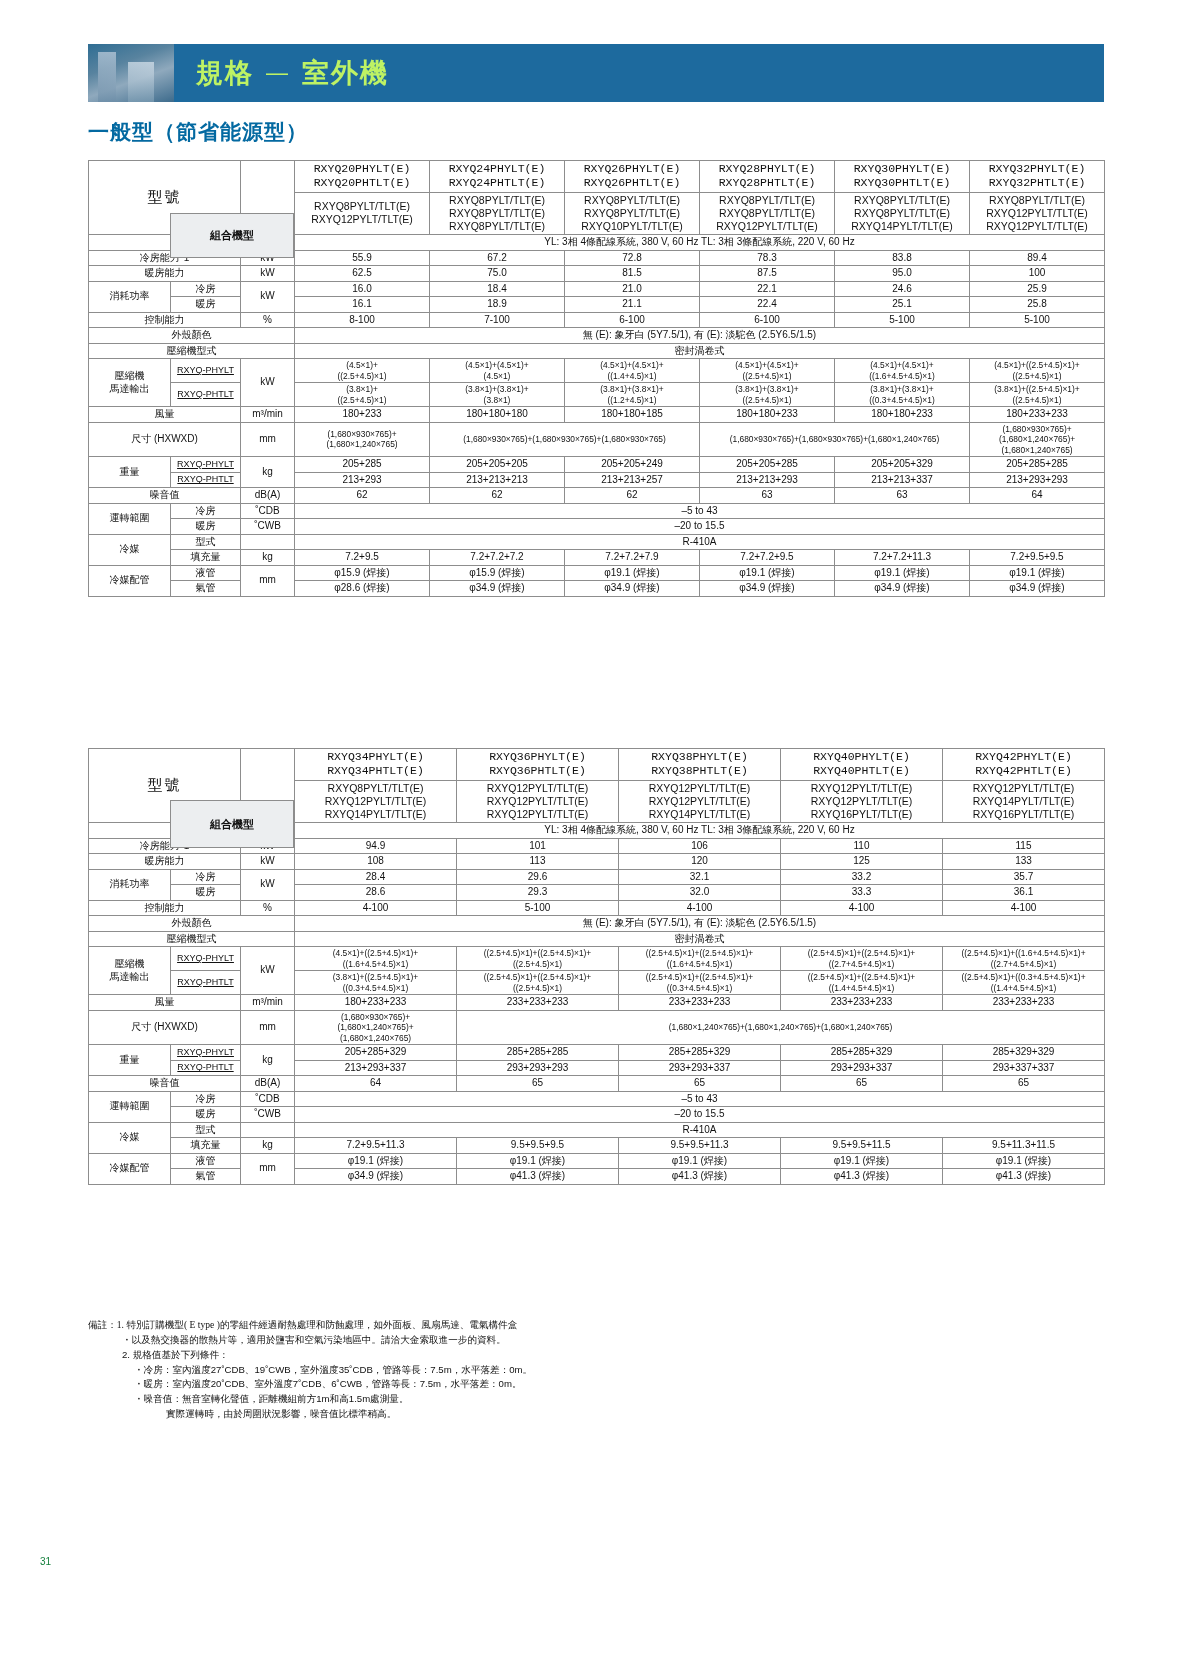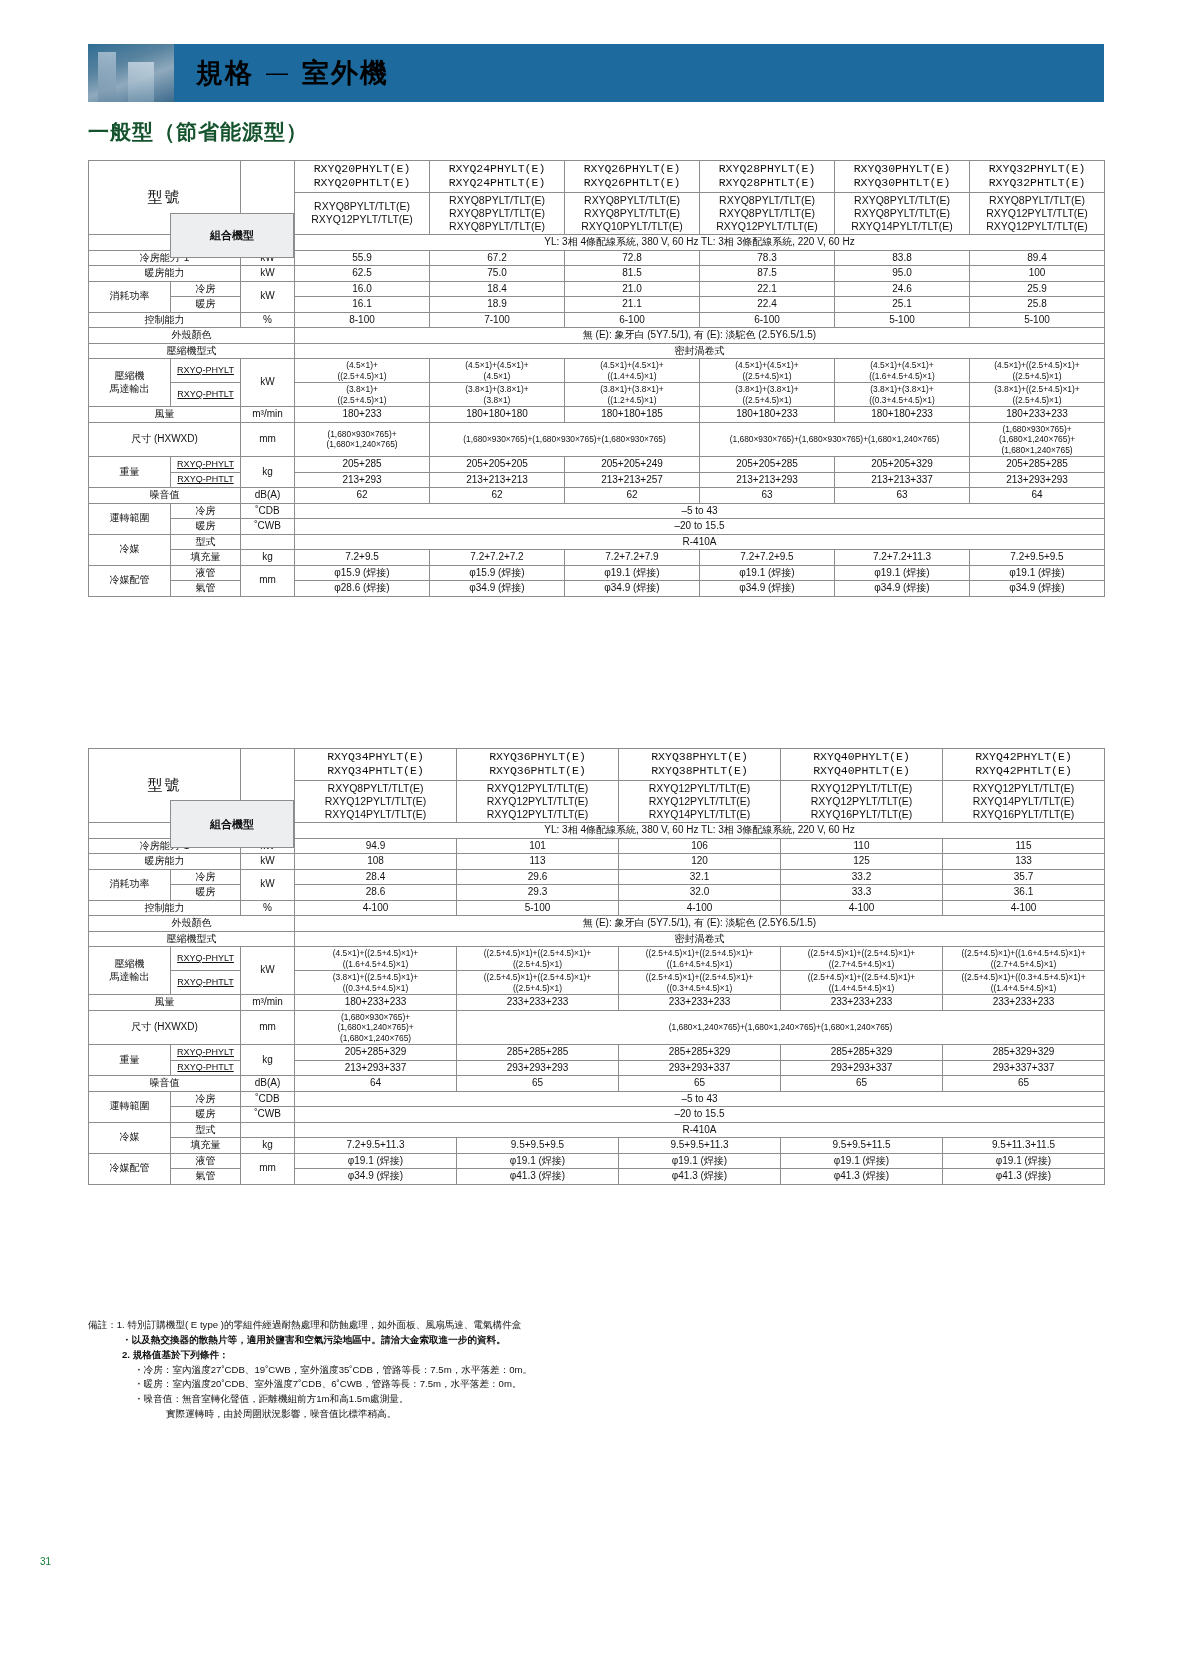--- a/index.html
+++ b/index.html
@@ -28,28 +28,28 @@
   }
   .banner-photo:before{
     content:""; position:absolute; left:10px; top:8px; width:18px; height:50px;
     background:linear-gradient(180deg,#b9cada,#6d8ea8); opacity:.75;
   }
   .banner-photo:after{
     content:""; position:absolute; left:40px; top:18px; width:26px; height:40px;
     background:linear-gradient(180deg,#dbe5ee,#7f9fb5); opacity:.7;
   }
   .banner-title {
-    color:#000000; font-size:27px; font-weight:bold; letter-spacing:2px;
+    color:#bef264; font-size:27px; font-weight:bold; letter-spacing:2px;
     padding-left:22px; display:flex; align-items:center; gap:12px;
   }
   .banner-dash { font-size:22px; font-weight:normal; }
 
   .section-title {
     position:absolute; left:88px; top:118px;
-    font-size:21px; font-weight:bold; letter-spacing:1px; color:#14532d;
+    font-size:21px; font-weight:bold; letter-spacing:1px; color:#0369a1;
   }
 
   
   table.spec {
     border-collapse: collapse;
     table-layout: fixed;
     font-size: 10px;
     color:#111;
   }
   table.spec td, table.spec th {
@@ -77,23 +77,23 @@
   td.tiny { font-size:8.4px; line-height:1.35; }
 
   #tbl1 { position:absolute; left:88px; top:160px; width:1016px; }
   #tbl2 { position:absolute; left:88px; top:748px; width:1016px; }
 
   
   .notes {
     position:absolute; left:88px; top:1318px; width:1016px;
     font-size:9.6px; line-height:1.55; color:#111;
   }
-  .notes .n-row { display:flex; }
+  .notes .n-row { display:flex;font-family:Liberation Serif, serif; }
   .notes .n-lead { white-space:nowrap; }
-  .notes .indent1 { padding-left:34px;font-weight:bold; }
+  .notes .indent1 { padding-left:34px; }
   .notes .indent2 { padding-left:46px; }
   .notes .indent3 { padding-left:78px; }
 
   .page-num {
     position:absolute; left:40px; top:1556px;
     font-size:10px; color:#15803d;
   }
 </style>
 </head>
 <body>

